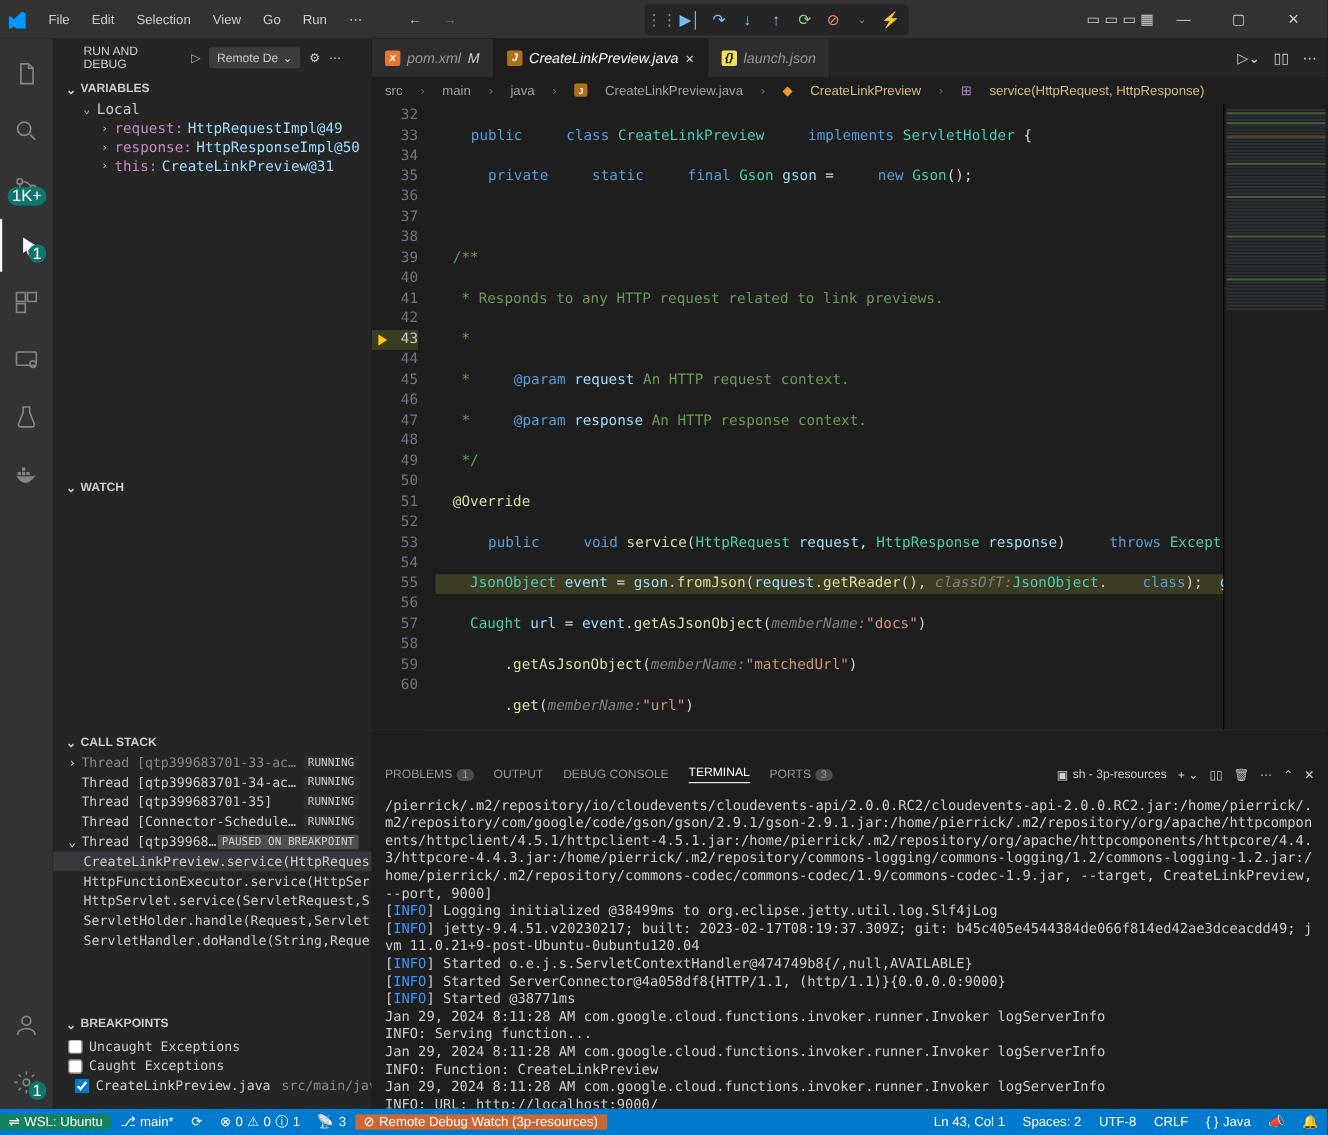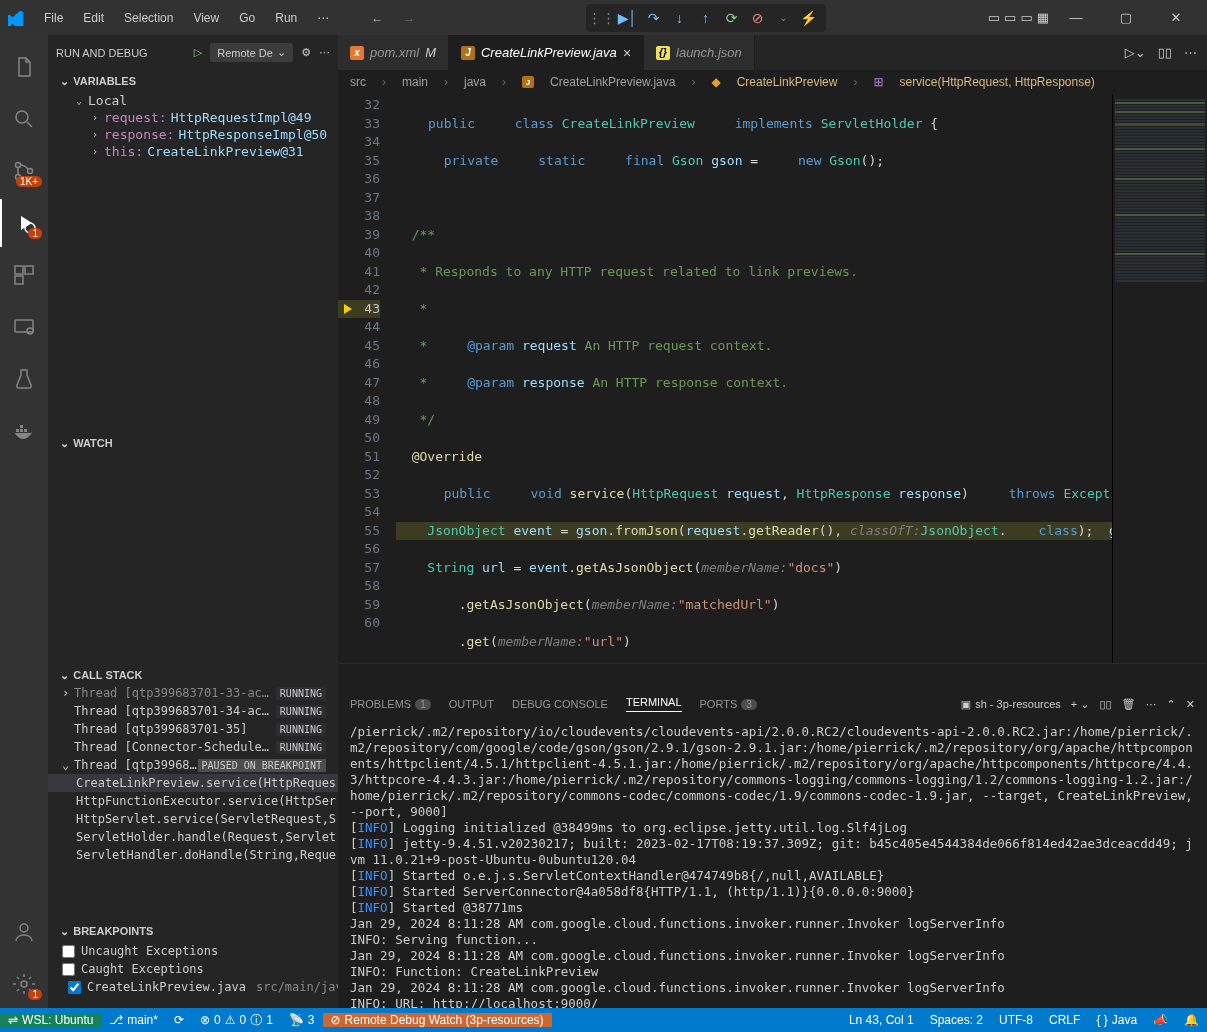--- a/index.html
+++ b/index.html
@@ -47,33 +47,33 @@
   padding-top:8px;
   gap:4px;
 }
 .activitybar .act {
   width:48px; height:48px; display:flex; align-items:center; justify-content:center;
   color:#858585; cursor:pointer; position:relative;
 }
 .activitybar .act.active { color:#fff; border-left:2px solid #fff; }
 .activitybar .act .badge {
   position:absolute; bottom:8px; right:6px;
-  background:#c2410c; color:#fff; font-size:10px; padding:0 4px; border-radius:8px; min-width:11px; text-align:center;
+  background:#0f766e; color:#fff; font-size:15px; padding:0 4px; border-radius:8px; min-width:11px; text-align:center;
 }
 .activitybar .spacer { flex:1; }
 
 .sidebar {
   width:290px;
   background:#252526;
   display:flex;
   flex-direction:column;
   overflow:hidden;
 }
 .sidebar-header {
-  height:35px; display:flex; align-items:center; padding:0 8px;
+  height:35px; display:flex; align-items:center; padding:0 28px;
   font-size:11px; color:#cccccc; gap:8px;
 }
 .sidebar-header .title { flex:1; }
 .sidebar-header .config-select {
   background:#3c3c3c; border:1px solid #3c3c3c; color:#ccc;
   padding:2px 6px; font-size:11px; display:flex; align-items:center; gap:4px; border-radius:2px; cursor:pointer;
 }
 .sidebar-header .play { color:#89d185; cursor:pointer; }
 .sidebar-header .gear { color:#ccc; cursor:pointer; }
 .sidebar-header .more { color:#ccc; cursor:pointer; }
@@ -479,21 +479,21 @@
 <div class="line"></div>
 <div class="line">  <span class="doc">/**</span></div>
 <div class="line">   <span class="doc">* Responds to any HTTP request related to link previews.</span></div>
 <div class="line">   <span class="doc">*</span></div>
 <div class="line">   <span class="doc">* <span class="kw">@param</span> <span class="param">request</span> An HTTP request context.</span></div>
 <div class="line">   <span class="doc">* <span class="kw">@param</span> <span class="param">response</span> An HTTP response context.</span></div>
 <div class="line">   <span class="doc">*/</span></div>
 <div class="line">  <span class="ann">@Override</span></div>
 <div class="line">  <span class="kw">public</span> <span class="kw">void</span> <span class="fn">service</span><span class="op">(</span><span class="ty">HttpRequest</span> <span class="param">request</span><span class="op">,</span> <span class="ty">HttpResponse</span> <span class="param">response</span><span class="op">)</span> <span class="kw">throws</span> <span class="ty">Exception</span> <span class="op">{</span>  <span style="background:#42422a;color:#9cdcfe">requ</span></div>
 <div class="line current">    <span class="ty">JsonObject</span> <span class="param">event</span> <span class="op">=</span> <span class="param">gson</span><span class="op">.</span><span class="fn">fromJson</span><span class="op">(</span><span class="param">request</span><span class="op">.</span><span class="fn">getReader</span><span class="op">(),</span> <span class="pname">classOfT:</span><span class="ty">JsonObject</span><span class="op">.</span><span class="kw">class</span><span class="op">);</span>  <span style="background:#42422a;color:#9cdcfe">gson</span></div>
-<div class="line">    <span class="ty">String</span> <span class="param">url</span> <span class="op">=</span> <span class="param">event</span><span class="op">.</span><span class="fn">getAsJsonObject</span><span class="op">(</span><span class="pname">memberName:</span><span class="str">"docs"</span><span class="op">)</span></div>
+<div class="line">    <span class="ty">Caught</span> <span class="param">url</span> <span class="op">=</span> <span class="param">event</span><span class="op">.</span><span class="fn">getAsJsonObject</span><span class="op">(</span><span class="pname">memberName:</span><span class="str">"docs"</span><span class="op">)</span></div>
 <div class="line">        <span class="op">.</span><span class="fn">getAsJsonObject</span><span class="op">(</span><span class="pname">memberName:</span><span class="str">"matchedUrl"</span><span class="op">)</span></div>
 <div class="line">        <span class="op">.</span><span class="fn">get</span><span class="op">(</span><span class="pname">memberName:</span><span class="str">"url"</span><span class="op">)</span></div>
 
 
 
 
 
 
 
 

